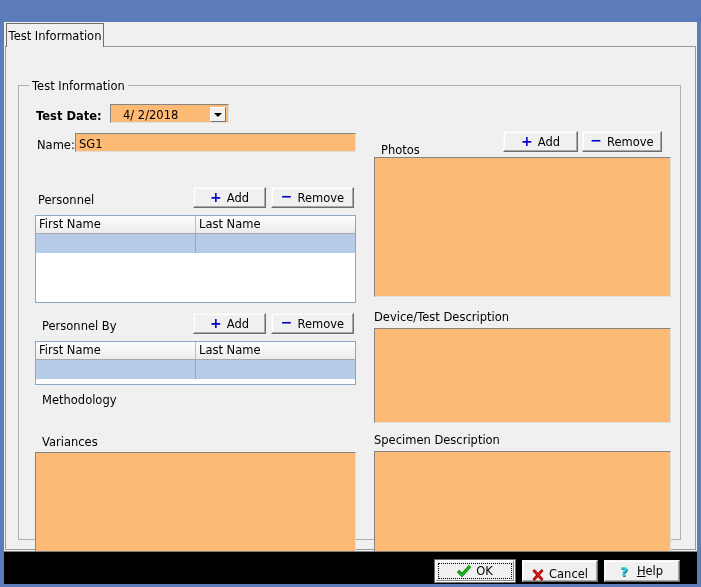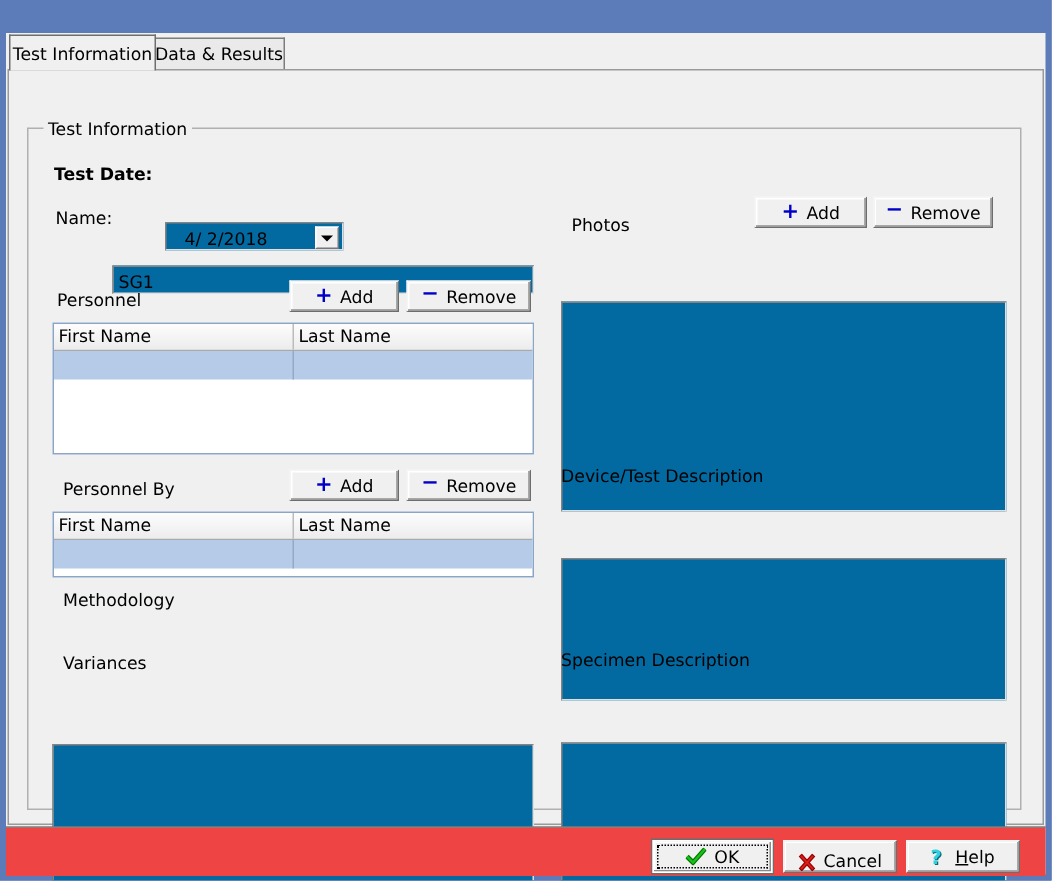--- a/index.html
+++ b/index.html
@@ -113,27 +113,26 @@
     color: #000;
     white-space: nowrap;
     text-align: right;
   }
   .lbl.bold { font-weight: bold; }
 
   
   .sunken {
     position: absolute;
     box-sizing: border-box;
-    background: #0369a1;
+    background: #fdba74;
     border-top: 1px solid #848484;
     border-left: 1px solid #848484;
     border-right: 1px solid #dfdfdf;
     border-bottom: 1px solid #dfdfdf;
     overflow: hidden;
-    margin-top: 44px;
   }
   .sunken .val {
     position: absolute;
     left: 2px; top: 2px;
     font-size: 11.5px;
     color: #000;
     white-space: nowrap;
   }
 
   
@@ -231,21 +230,21 @@
     border-right: 1px solid #9fb5d2;
     overflow: hidden;
   }
   .grid-row.selected .gc { border-right-color: #93a9c6; }
 
   
   .buttonbar {
     position: absolute;
     left: 0; top: 529px;
     width: 693px; height: 32px;
-    background: #ef4444;
+    background: #000000;
     border-top: 1px solid #7f7f7f;
   }
 
   .icon-check {
     width: 14px; height: 12px;
     position: relative;
     display: inline-block;
   }
   .icon-x {
     width: 12px; height: 12px;
@@ -273,23 +272,20 @@
 <body>
 
 <div id="app">
 
 
   <div class="window-body">
 
     <div class="tabstrip">
       <div class="tab active" style="left:2px; width:98px;">
         <span>Test Information</span>
-      </div>
-      <div class="tab inactive" style="left:98px; width:88px;">
-        <span>Data &amp; Results</span>
       </div>
     </div>
 
     <div class="tabpage">
 
       <div class="groupbox">
         <span class="groupbox-label">Test Information</span>
       </div>
 
       <span class="lbl bold" style="left:30px; top:62px;">Test Date:</span>

